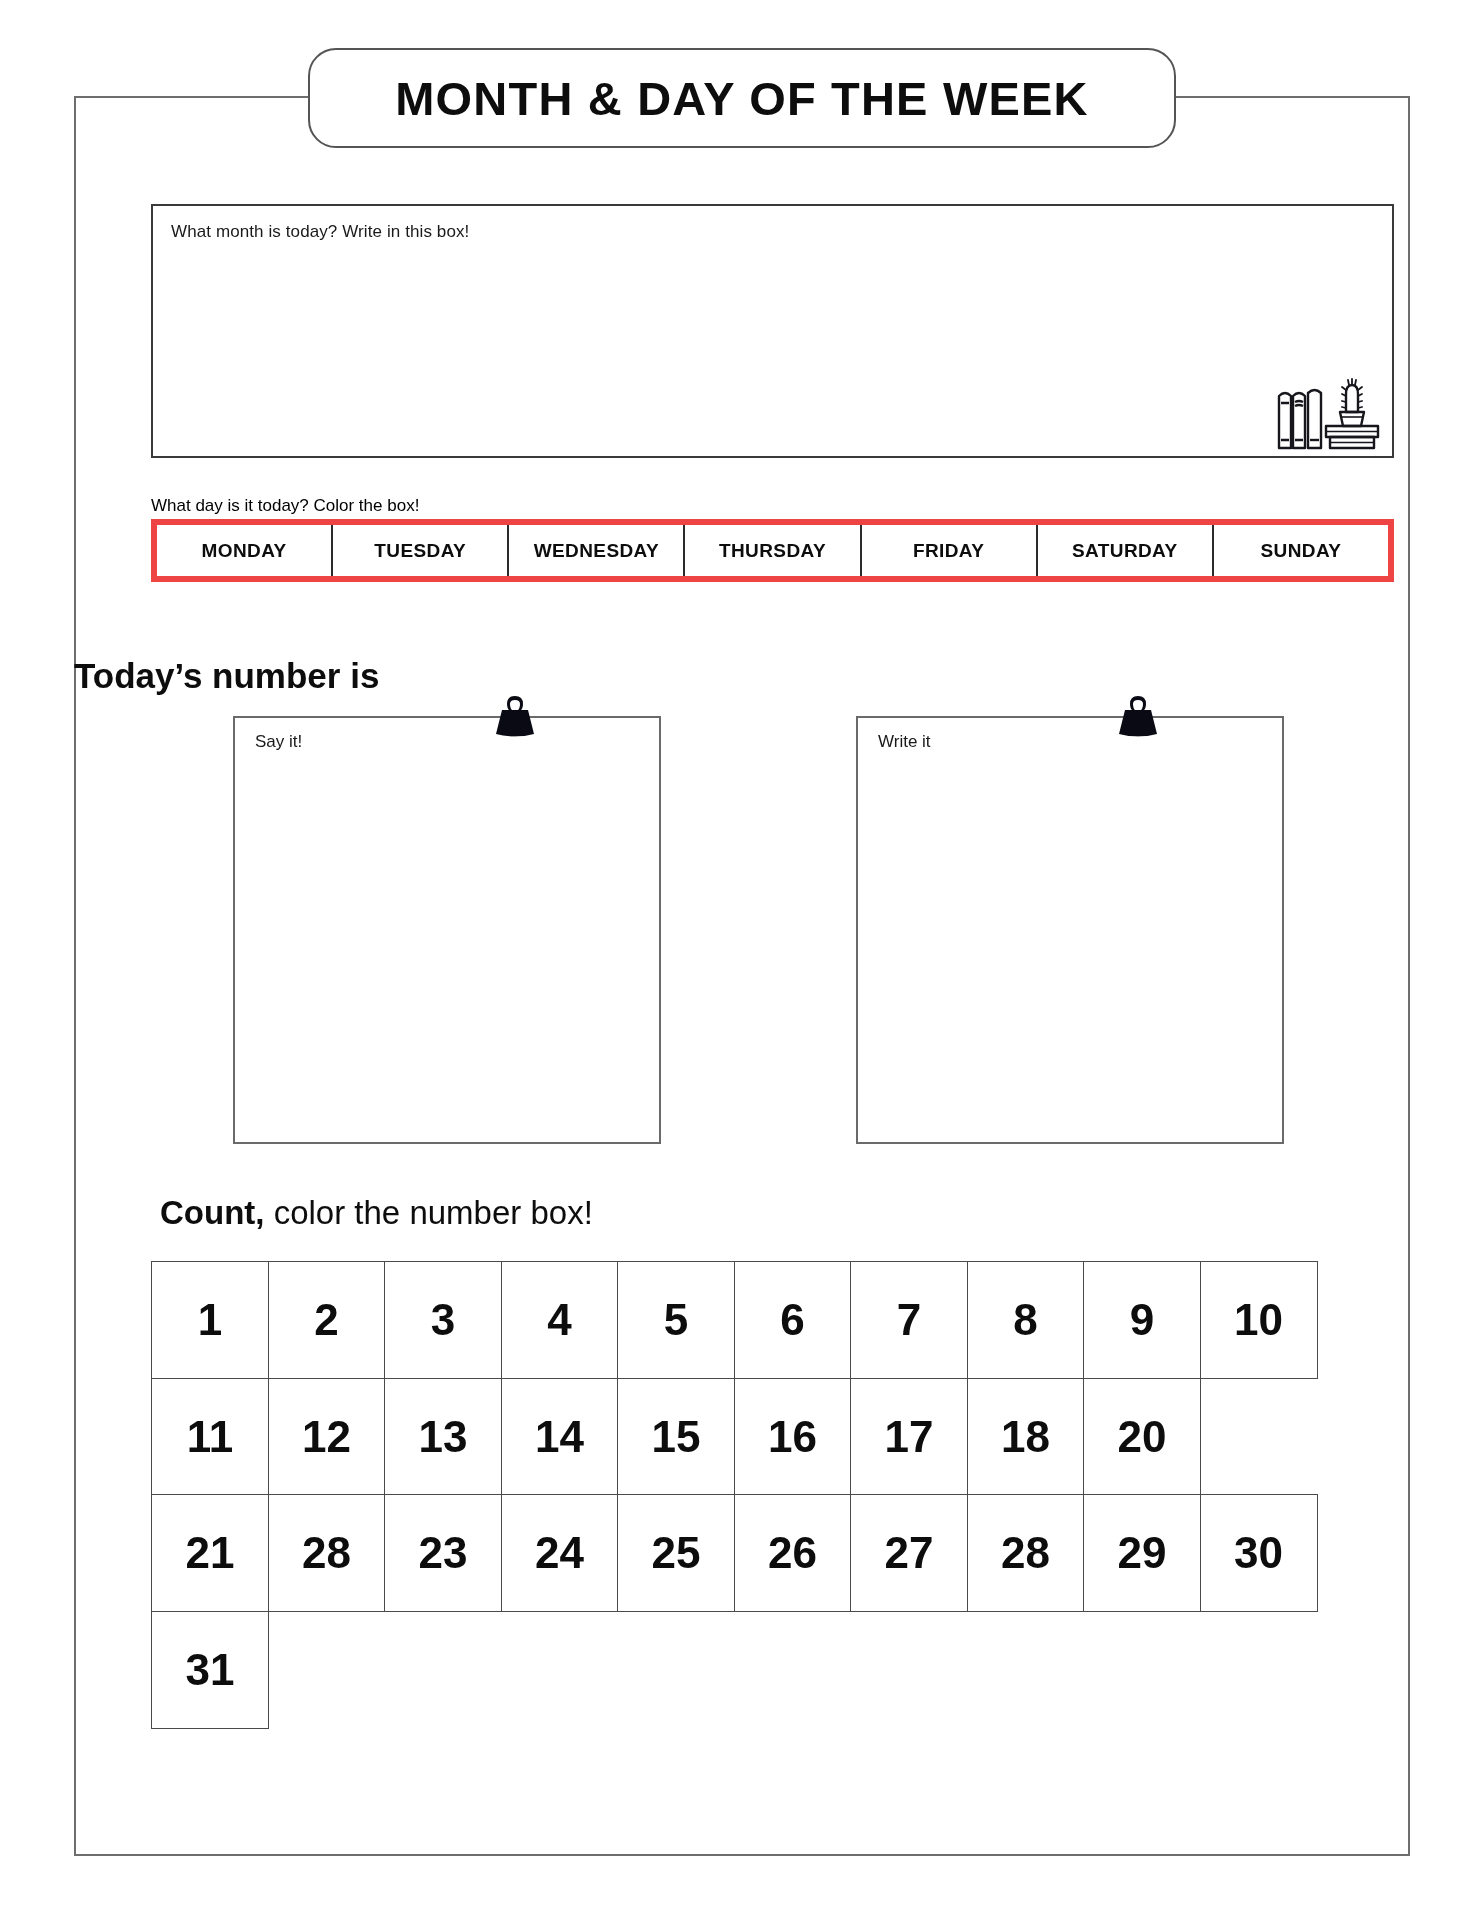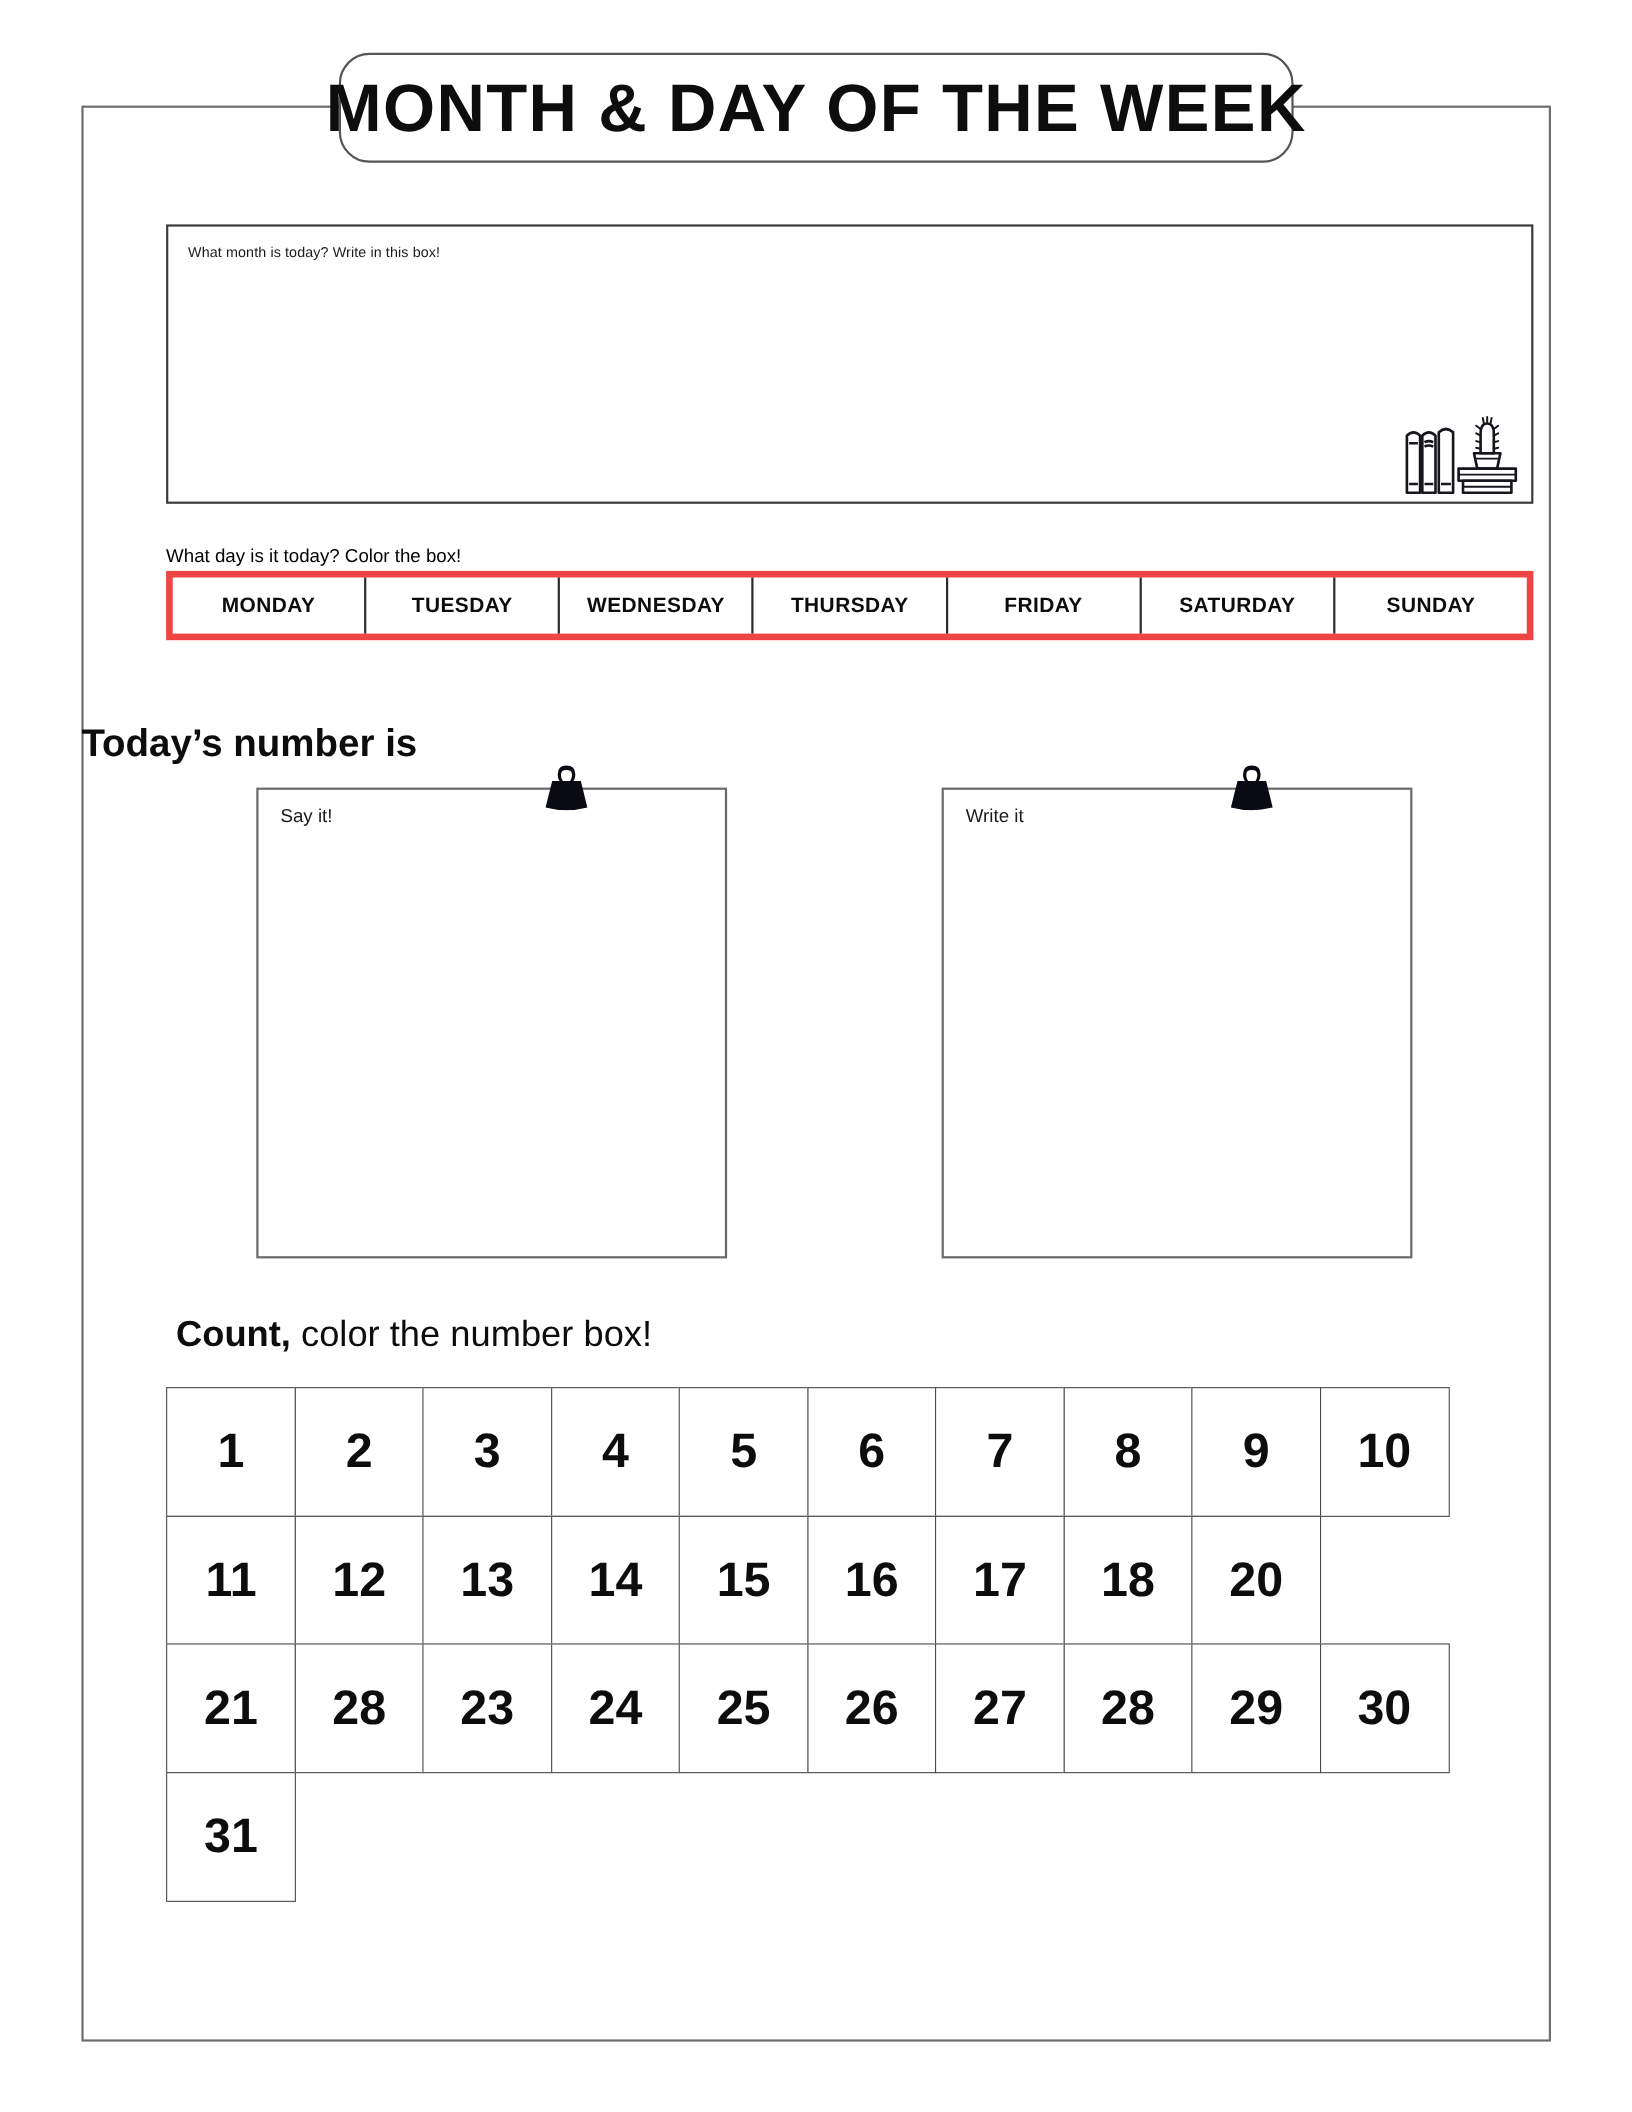--- a/index.html
+++ b/index.html
@@ -34,21 +34,21 @@
     height: 100px;
     background: #ffffff;
     border: 2px solid #555555;
     border-radius: 28px;
     display: flex;
     align-items: center;
     justify-content: center;
     z-index: 5;
   }
   .title-text {
-    font-size: 61px;
+    font-size: 47px;
     font-weight: 700;
     letter-spacing: 1.2px;
     color: #0d0d0d;
     white-space: nowrap;
   }
 
   
   .content {
     position: absolute;
     left: 74px;
@@ -65,21 +65,21 @@
     top: 108px;
     width: 1243px;
     height: 254px;
     border: 2px solid #3a3a3a;
     background: #ffffff;
   }
   .month-prompt {
     position: absolute;
     left: 18px;
     top: 16px;
-    font-size: 13px;
+    font-size: 17px;
     color: #1a1a1a;
     letter-spacing: 0.1px;
   }
   .books-art {
     position: absolute;
     right: 10px;
     bottom: 6px;
     width: 116px;
     height: 74px;
   }

